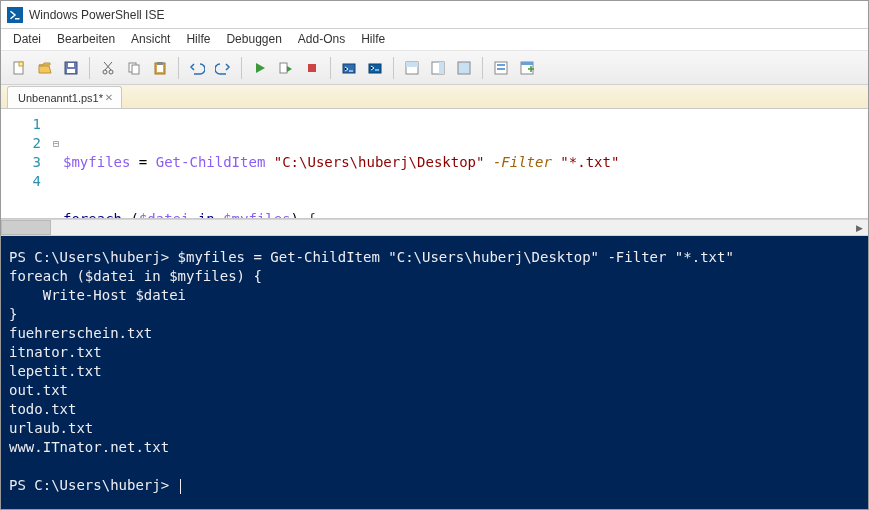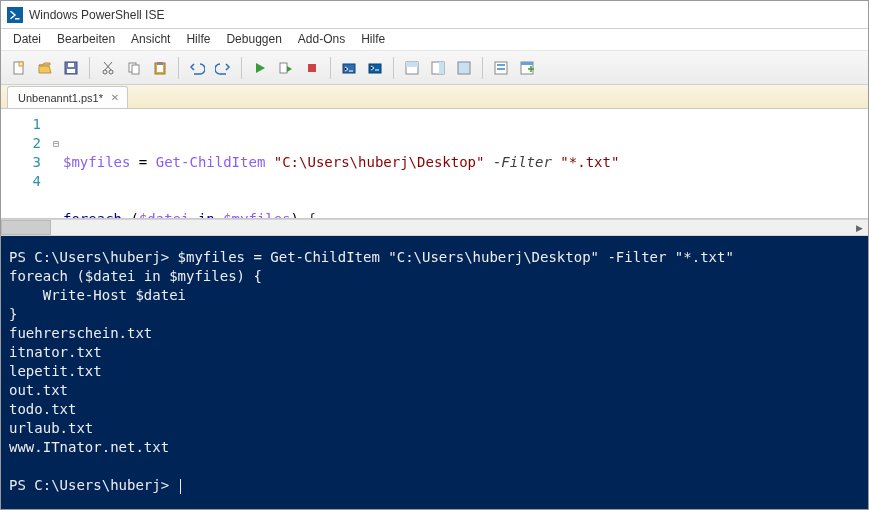--- a/index.html
+++ b/index.html
@@ -7,30 +7,30 @@
 .titlebar{height:28px;background:#fff;display:flex;align-items:center;padding:0 6px;border-bottom:1px solid #d0d0d0}
 .titlebar .icon{width:16px;height:16px;background:#0b5fa5;display:inline-flex;align-items:center;justify-content:center;margin-right:6px}
 .titlebar .icon svg{width:12px;height:12px}
 .titlebar-title{color:#333;font-size:12px}
 .menubar{height:22px;background:#fff;display:flex;align-items:flex-start;padding:0 4px;border-bottom:1px solid #e6e6e6}
 .menubar span{padding:3px 8px;color:#333;cursor:default}
 .toolbar{height:34px;background:linear-gradient(#f7f7f7,#ececec);display:flex;align-items:center;padding:0 6px;border-bottom:1px solid #d0d0d0;gap:2px}
 .tbtn{width:24px;height:24px;display:inline-flex;align-items:center;justify-content:center;border:1px solid transparent;border-radius:2px;cursor:default}
 .tsep{width:1px;height:22px;background:#c8c8c8;margin:0 4px}
 .tabs{height:24px;background:linear-gradient(#f9f4e2,#f5eccb);display:flex;align-items:flex-end;padding:0 6px;border-bottom:1px solid #c9c9c9}
-.tab{height:22px;background:#fdfdfd;border:1px solid #c9c9c9;border-bottom:none;border-radius:3px 3px 0 0;display:flex;align-items:center;padding:0 6px 0 10px;font-size:11px;color:#333;gap:6px}
+.tab{height:22px;background:#fdfdfd;border:1px solid #c9c9c9;border-bottom:none;border-radius:3px 3px 0 0;display:flex;align-items:center;padding:0 6px 0 10px;font-size:11px;color:#333;}
 .tab-close{width:12px;height:12px;display:inline-flex;align-items:center;justify-content:center;color:#888;font-size:10px;font-family:Arial}
 .editor{flex:0 0 auto;background:#fff;display:flex;position:relative;height:110px;border-bottom:1px solid #c9c9c9}
 .gutter{width:48px;padding:6px 0;text-align:right;font-family:Consolas,monospace;font-size:14px;color:#2b91af}
 .gutter div{padding:0 8px;height:19px;line-height:19px}
 .fold-col{width:14px;padding:6px 0;font-family:Consolas,monospace;font-size:10px;color:#888}
 .fold-col div{height:19px;line-height:19px;text-align:center}
 .code{flex:1;padding:6px 0;font-family:Consolas,monospace;font-size:14px;line-height:19px;white-space:pre;overflow:hidden}
 .code .line{height:19px}
-.v{color:#8b5cf6}.cmd{color:#8b5cf6}.str{color:#8b0000}.param{color:#404040;font-style:italic}.kw{color:#00008b}
+.v{color:#8b5cf6}.cmd{color:#8b5cf6}.str{color:#8b0000}.param{color:#a16207;font-style:italic}.kw{color:#00008b}
 .hsb{height:17px;background:#f0f0f0;border-top:1px solid #d4d4d4;border-bottom:1px solid #d4d4d4;position:relative}
 .hsb .thumb{position:absolute;left:0;top:0;width:50px;height:15px;background:#cdcdcd;border:1px solid #b8b8b8}
 .hsb .arrR{position:absolute;right:0;top:0;width:17px;height:15px;display:flex;align-items:center;justify-content:center;color:#666;font-size:9px}
 .console{flex:1;background:#012456;color:#eeedf0;font-family:Consolas,"Lucida Console",monospace;font-size:14px;line-height:19px;padding:12px 8px;white-space:pre;overflow:hidden}
 .cursor{display:inline-block;width:1px;height:15px;background:#eeedf0;vertical-align:middle;margin-left:2px}
 .brace{color:#333}
 </style>
 </head>
 <body>
 

